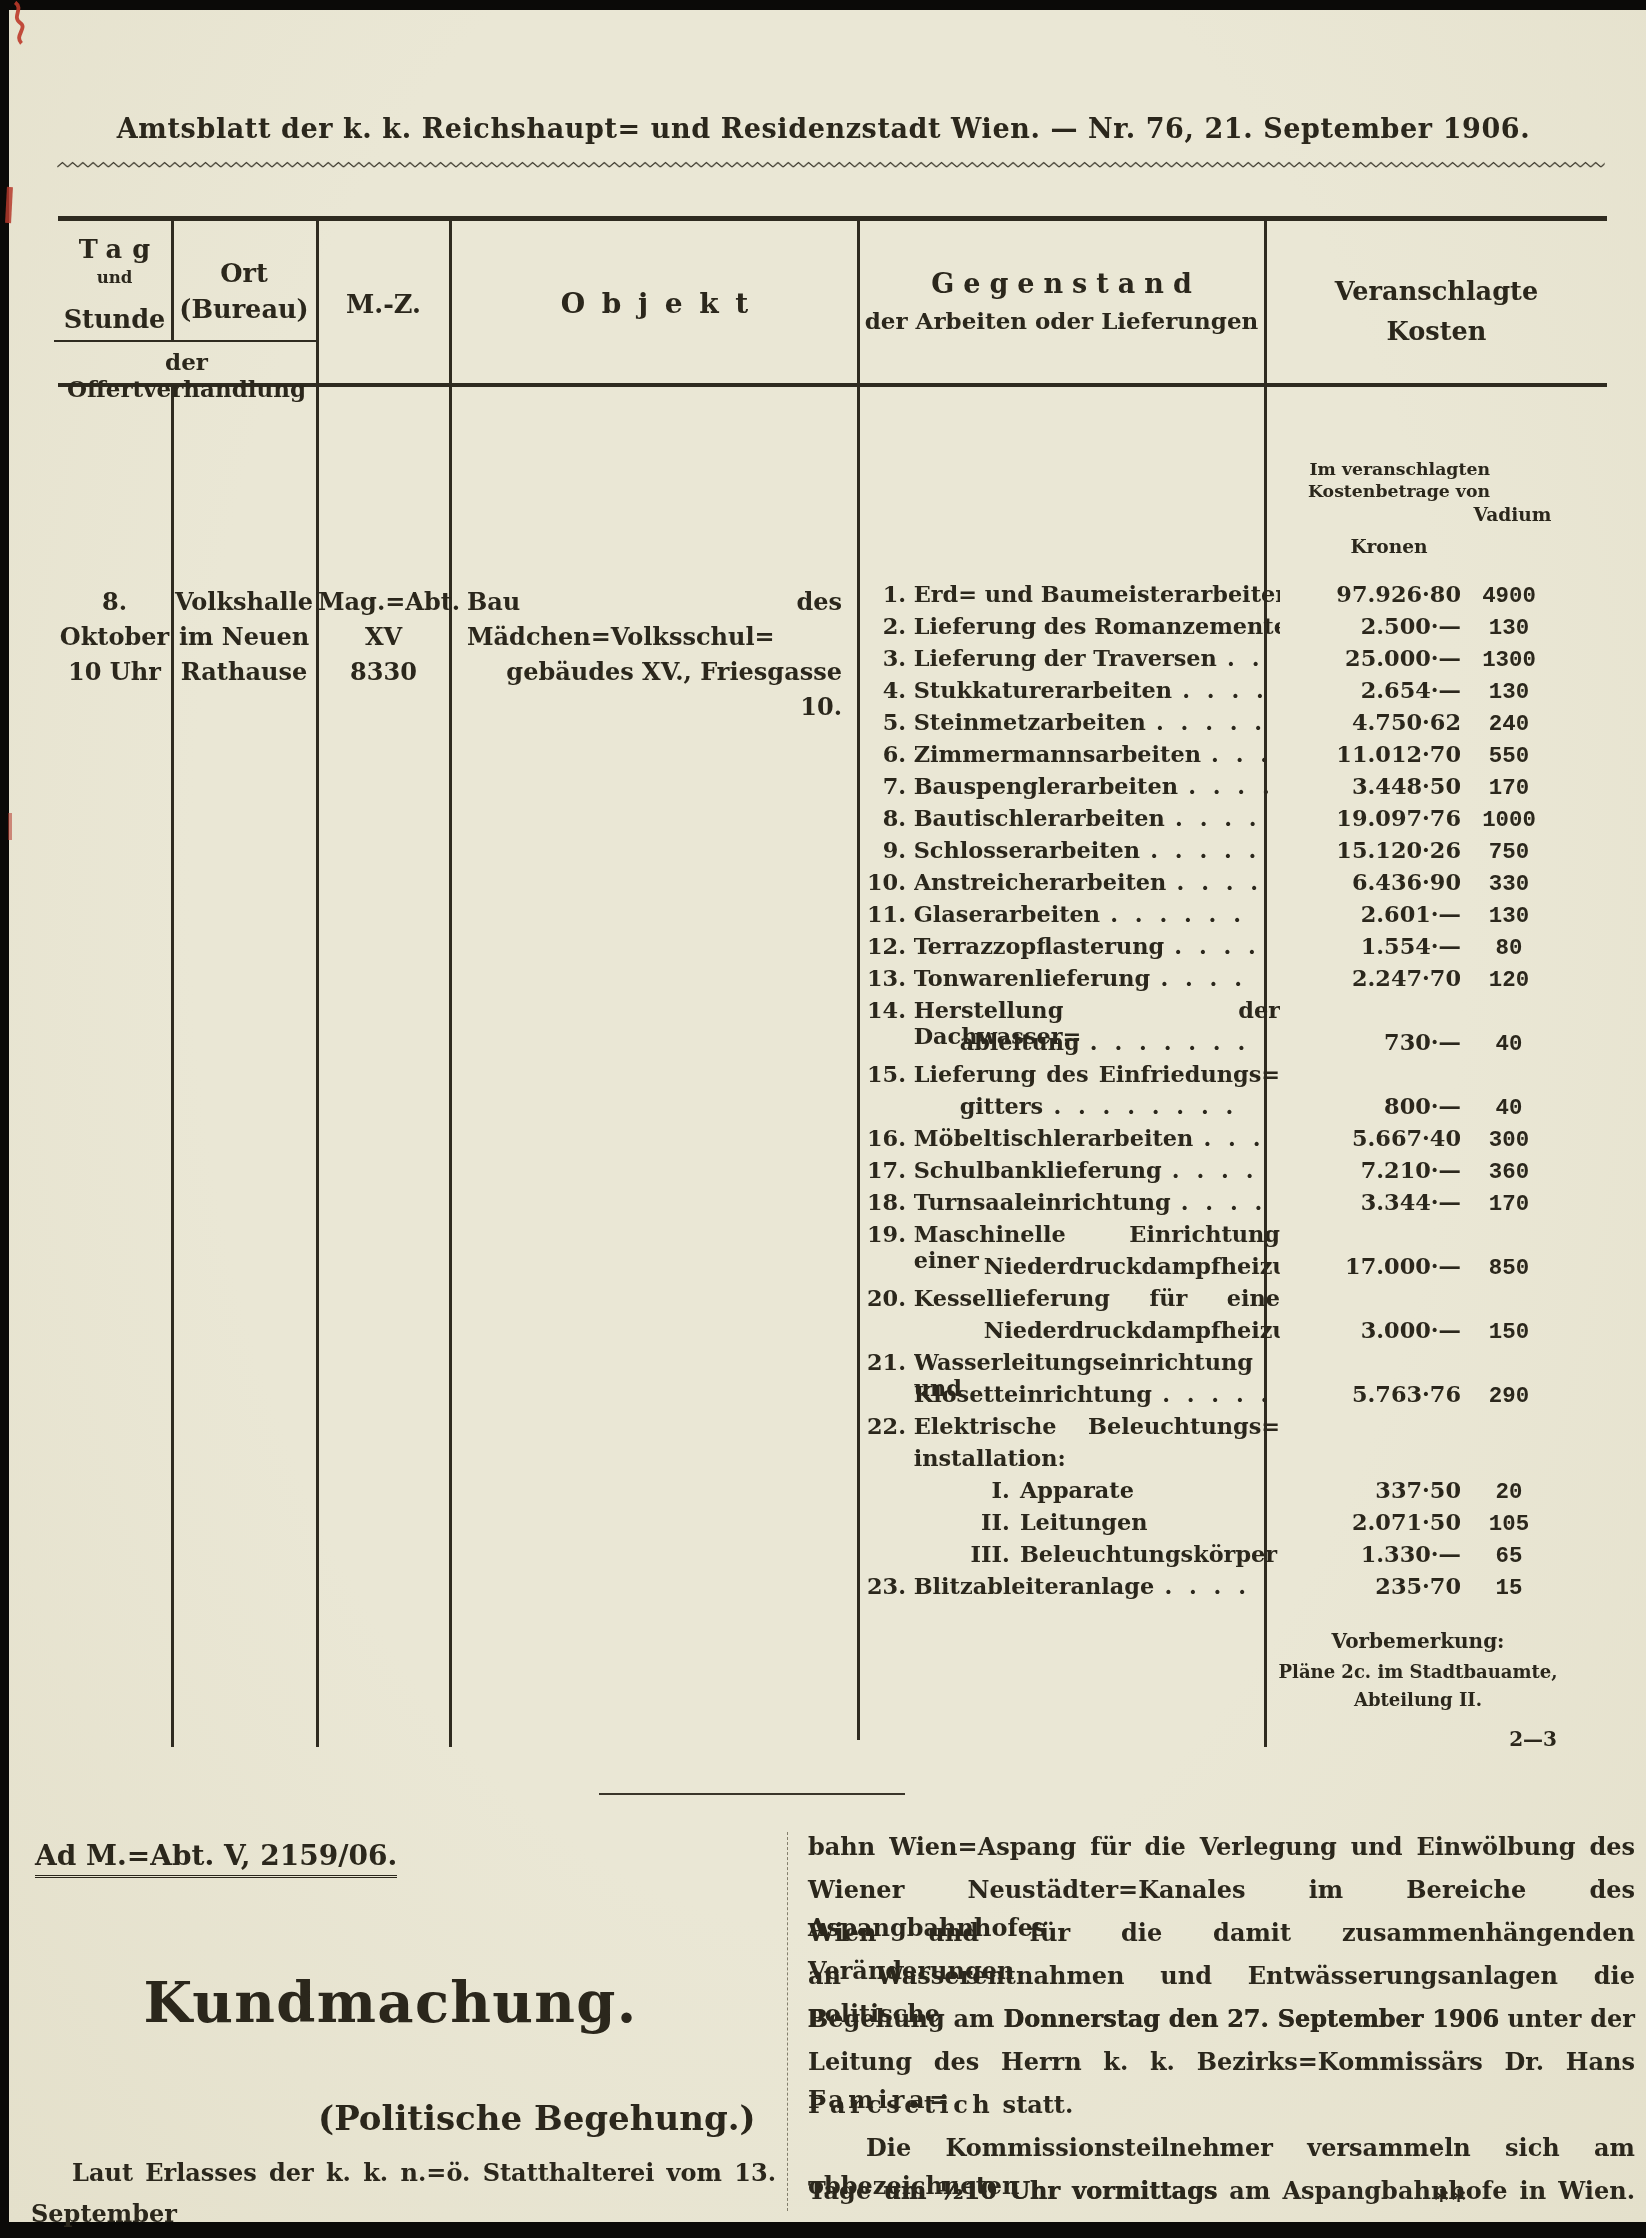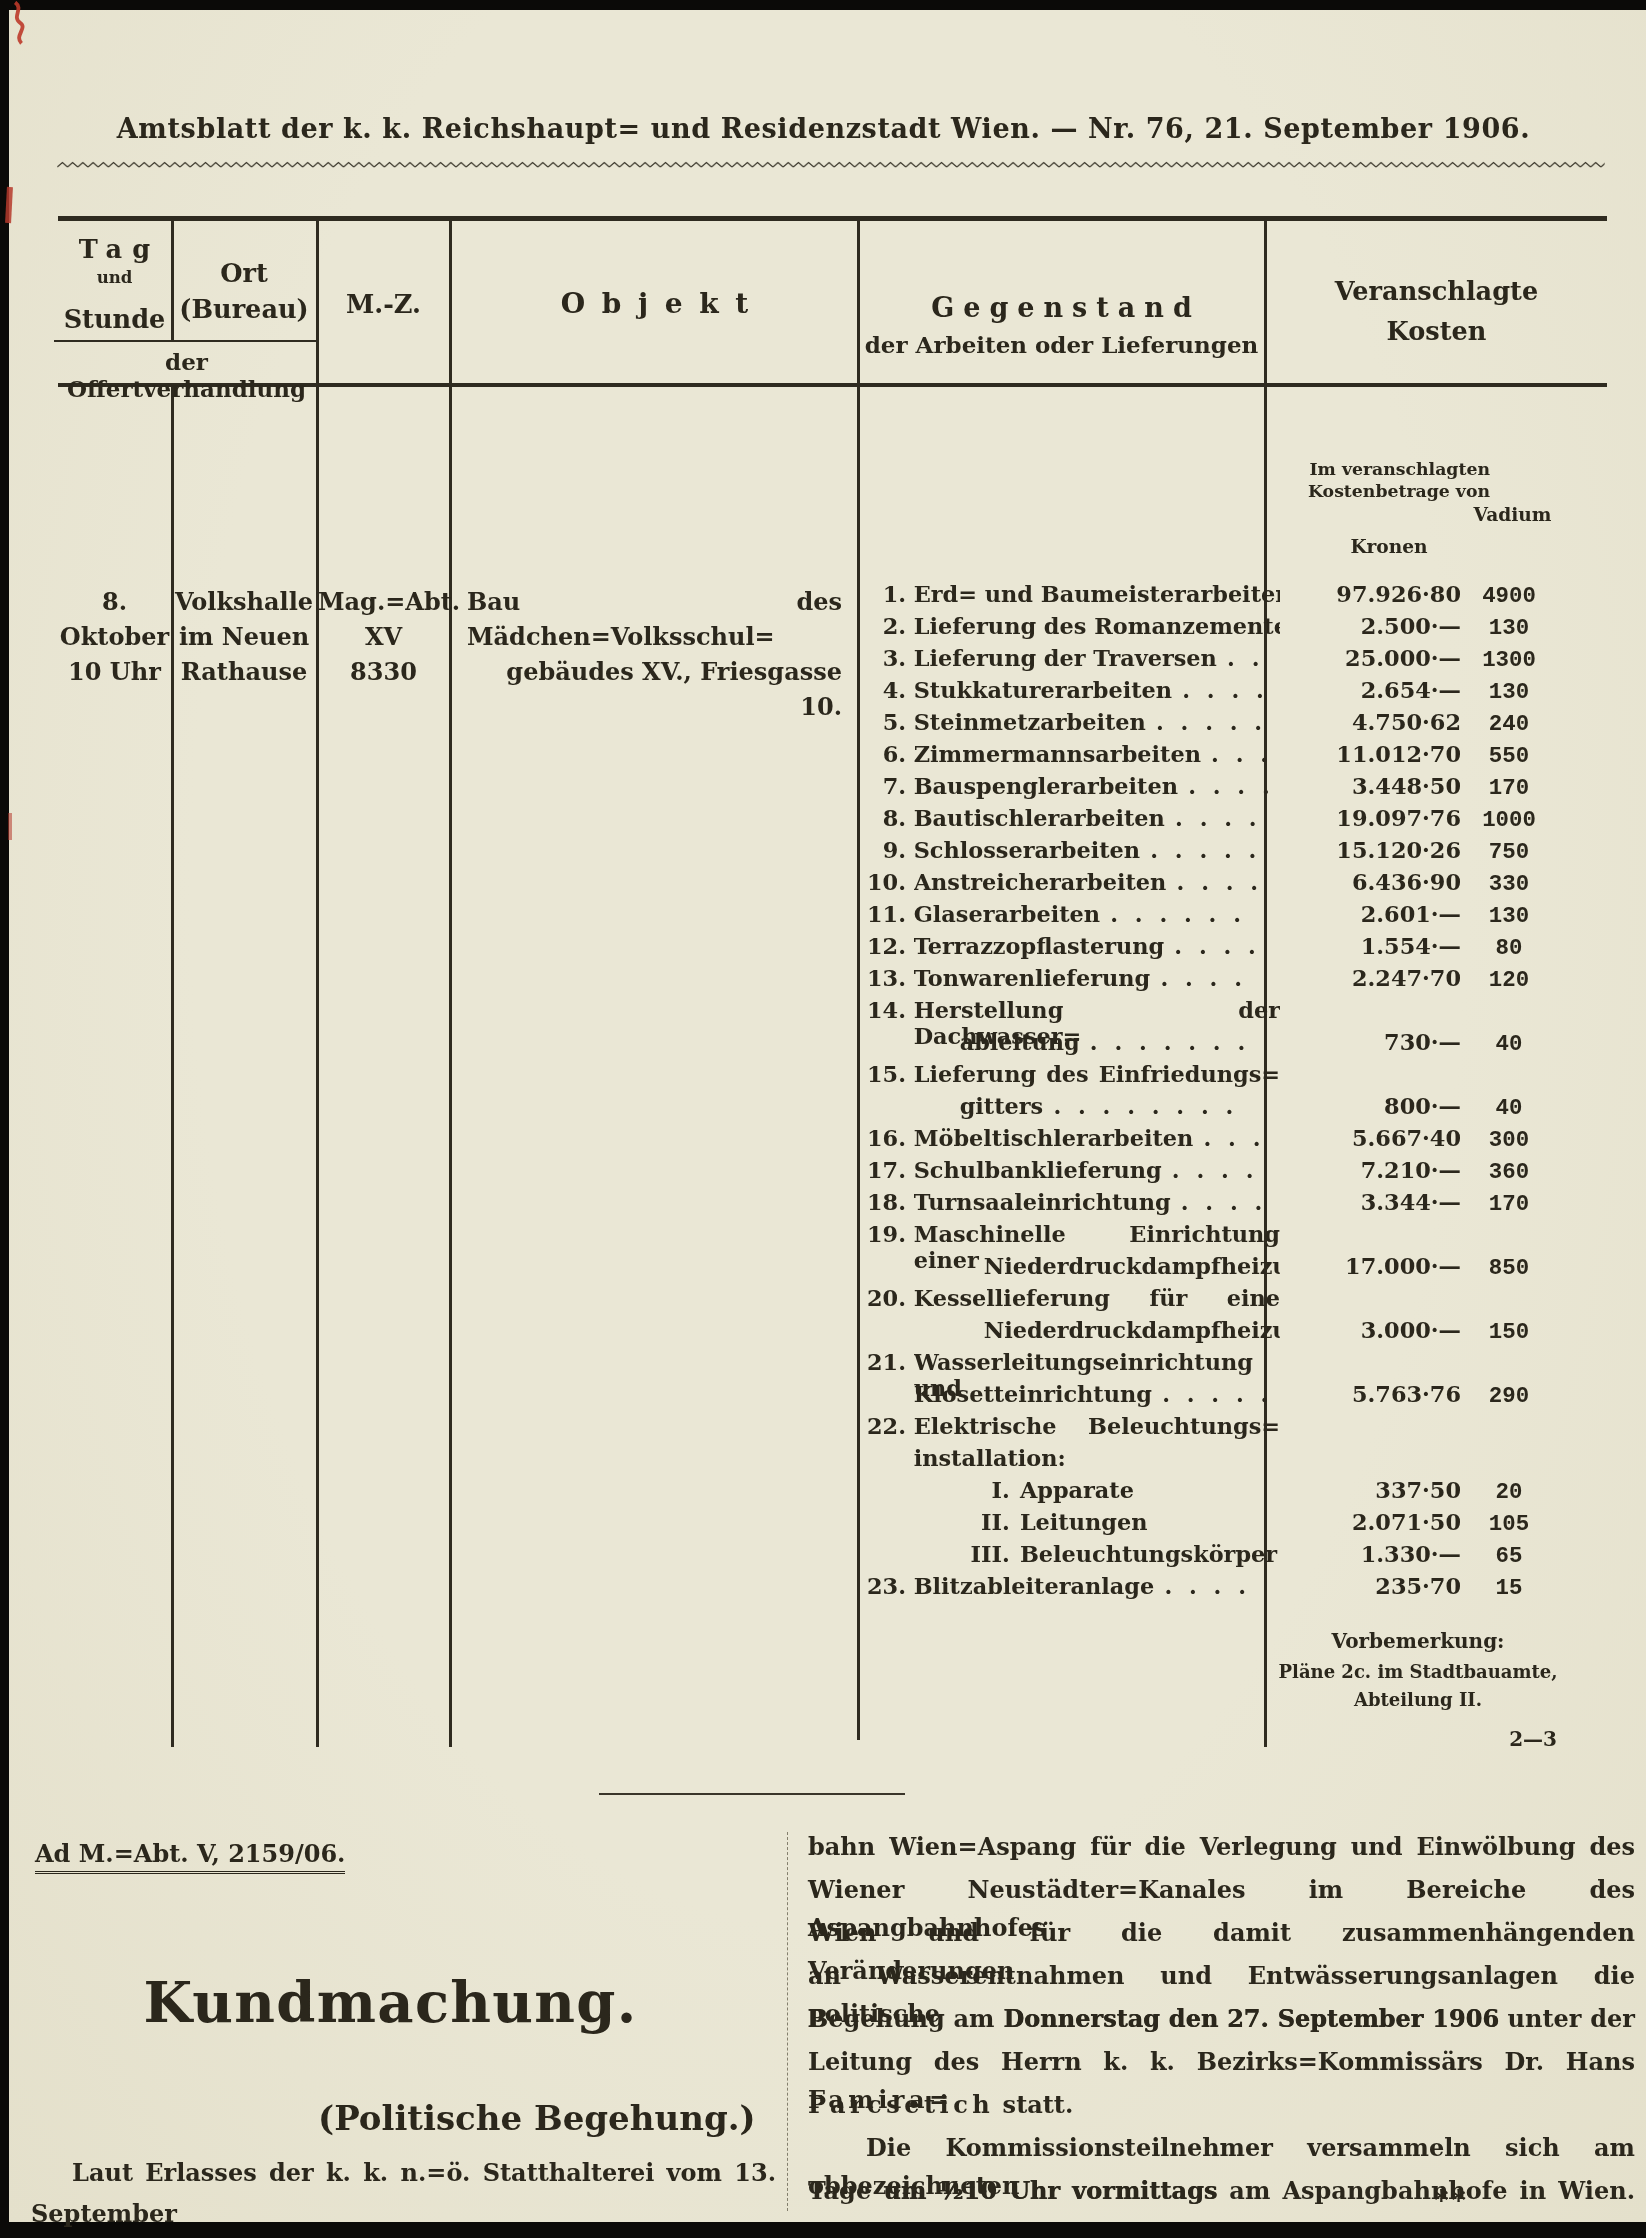--- a/index.html
+++ b/index.html
@@ -17,21 +17,21 @@
   .hrule,.vrule{background:#2f2b20;}
   
   .hc{text-align:center;font-weight:700;}
   #h-tag{left:58px;top:234px;width:113px;}
   #h-tag .l1{font-size:25.6px;letter-spacing:10.2px;text-indent:10.2px;}
   #h-tag .l2{font-size:16.6px;margin-top:2.6px;}
   #h-tag .l3{font-size:25.6px;margin-top:17px;}
   #h-ort{left:173px;top:255px;width:142px;font-size:25.6px;line-height:36px;}
   #h-mz{left:318px;top:289px;width:131px;font-size:25.6px;}
   #h-objekt{left:452px;top:287px;width:405px;font-size:28px;letter-spacing:16.6px;text-indent:16.6px;}
-  #h-gegenstand{left:859px;top:268px;width:405px;margin-top:24px;}
+  #h-gegenstand{left:859px;top:268px;width:405px;}
   #h-gegenstand .l1{font-size:27px;letter-spacing:9px;text-indent:9px;}
   #h-gegenstand .l2{font-size:23px;margin-top:7.7px;letter-spacing:0;}
   #h-kosten{left:1266px;top:271px;width:341px;font-size:25.6px;line-height:40px;}
   #h-offert{left:54px;top:348px;width:265px;text-align:center;font-size:23px;font-weight:700;}
   
   .ksub{text-align:center;font-weight:700;}
   #k-im{left:1279px;top:458px;width:211px;font-size:17.3px;line-height:22px;text-align:right;}
   #k-vadium{left:1460px;top:504px;width:105px;font-size:18.6px;}
   #k-kronen{left:1330px;top:536px;width:118px;font-size:18.6px;}
   
@@ -54,21 +54,21 @@
   .idots{margin-left:10.2px;letter-spacing:4.5px;}
   .ik{width:181px;text-align:right;flex:none;}
   .iv{width:96px;text-align:center;flex:none;font-family:Liberation Mono, monospace;}
   
   #remark{left:1274px;top:1629px;width:288px;text-align:center;font-weight:700;}
   #remark .r1{font-size:20px;}
   #remark .r2{font-size:18px;line-height:28px;margin-top:5.1px;}
   #pageref{left:1485px;top:1727px;width:72px;text-align:right;font-size:20px;font-weight:700;}
   
   #bsep{left:599px;top:1793px;width:306px;height:1.9px;background:#3a352a;}
-  #bl-ref{left:35px;top:1839px;font-size:24px;font-weight:700;}
+  #bl-ref{left:35px;top:1839px;font-size:28px;font-weight:700;}
   #bl-ref span{border-bottom:3.2px double #2b271c;padding-bottom:3.2px;}
   #bl-heading{left:25.6px;top:1969px;width:730px;text-align:center;font-size:56px;font-weight:700;letter-spacing:1.3px;}
   #bl-sub{left:25.6px;top:2098px;width:730px;text-align:right;font-size:34px;font-weight:700;}
   #bl-para{left:31px;top:2152px;width:745px;font-size:24px;font-weight:700;line-height:41px;}
   #bl-para .pline{text-align:justify;text-align-last:justify;}
   #bl-para .pline.ind{text-indent:41px;}
   #bdiv{left:787px;top:1832px;height:379px;width:0;border-left:1.9px dashed #6b6654;opacity:.8;}
   #br-lines{left:808px;top:1828px;width:827px;font-size:24px;font-weight:700;}
   .brline{height:43px;line-height:38px;white-space:normal;}
   .brline.just{text-align:justify;text-align-last:justify;}

